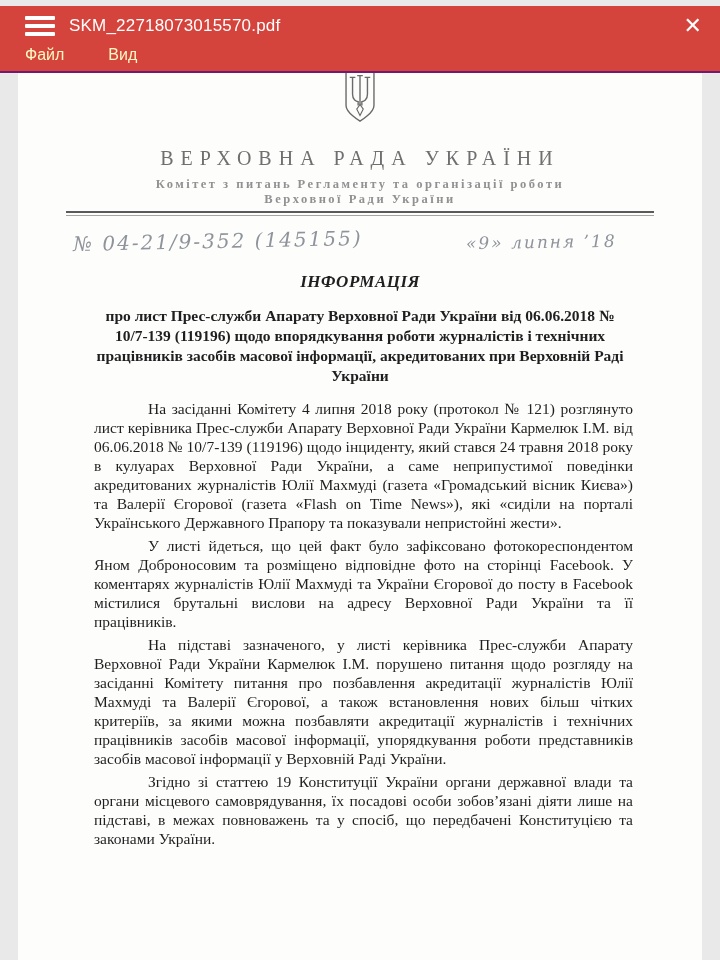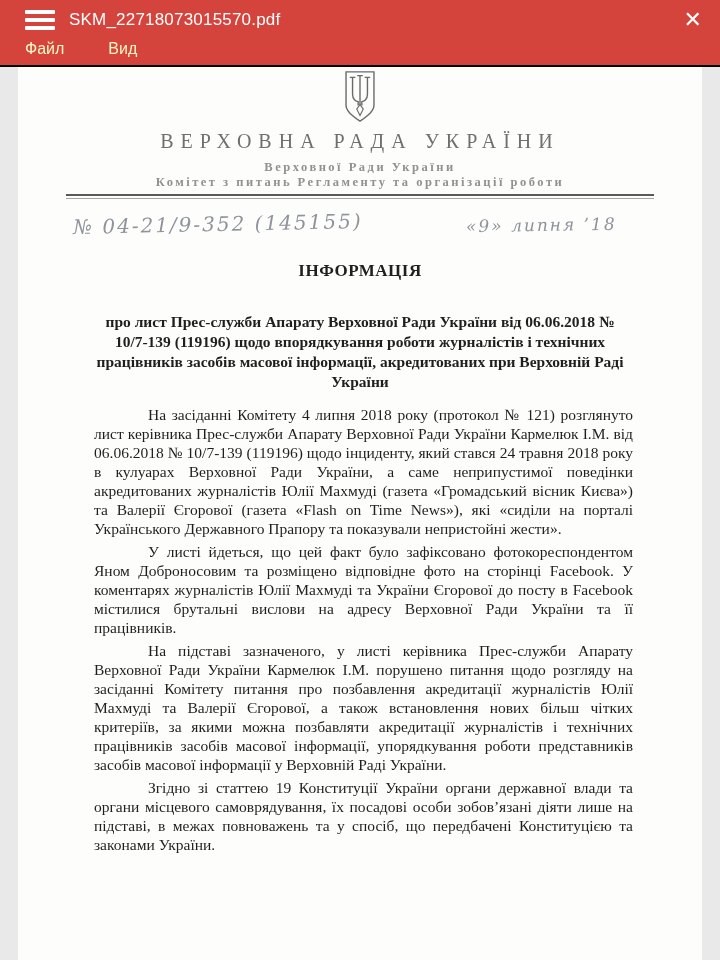--- a/index.html
+++ b/index.html
@@ -5,23 +5,23 @@
   html, body { margin: 0; padding: 0; }
   body {
     width: 720px; height: 960px; overflow: hidden;
     background: #e9e9e9;
     font-family: "Liberation Sans", sans-serif;
     position: relative;
   }
 
   
   .app-header {
-    position: absolute; top: 0; left: 0; width: 720px; height: 67px;
+    position: absolute; top: 6px; left: 0; width: 720px; height: 67px;
     background: #d4443c;
-    border-bottom: 2px solid #000000;
+    border-bottom: 2px solid #701a75;
     box-sizing: border-box;
     z-index: 5;
   }
   .titlebar {
     height: 40px; display: flex; align-items: center;
   }
   .hamburger {
     width: 30px; margin-left: 25px; cursor: pointer;
   }
   .hamburger .bar {
@@ -48,21 +48,21 @@
   .page {
     position: absolute; top: 67px; left: 18px; width: 684px; height: 893px;
     background: #fdfdfc;
     box-sizing: border-box;
     padding-top: 3px;
   }
 
   
   .trident-wrap { text-align: center; height: 54px; }
   .org-name {
-    margin-top: 6px;
+    margin-top: 23px;
     text-align: center;
     font-family: "Liberation Serif", serif;
     font-size: 20px; line-height: 22px;
     letter-spacing: 7px;
     color: #6f6f6f;
   }
   .committee {
     margin-top: 8px;
     text-align: center;
     font-family: "Liberation Serif", serif;
@@ -98,28 +98,29 @@
     font-size: 20px; letter-spacing: 2px; transform: rotate(-1.2deg);
   }
   .hw-date {
     font-size: 17px; letter-spacing: 2px; transform: rotate(-1deg);
     margin-right: 55px;
   }
 
   
   .doc-text { font-family: "Liberation Serif", serif; color: #1f1f1f; }
   .heading {
-    margin-top: 26px;
+    margin-top: 20px;
     text-align: center;
     font-weight: bold;
     font-size: 17px; line-height: 18px;
     letter-spacing: 0.5px;
+    font-style: italic;
   }
   .subject {
-    margin: 32px auto 0 auto;
+    margin: 15px auto 0 auto;
     width: 532px;
     text-align: center;
     font-weight: bold;
     font-size: 15.5px; line-height: 20px;
   }
   .body-block {
     margin: 13px 65px 0 72px;
   }
   .body-block p {
     margin: 4px;
@@ -154,22 +155,22 @@
       <path d="M7 2 H37 V38 C37 46 22 55 22 55 C22 55 7 46 7 38 Z" stroke="#6a6a6a" stroke-width="1.5"></path>
       <path d="M11 8 H17 M27 8 H33 M19 6 H25" stroke="#6a6a6a" stroke-width="1.3"></path>
       <path d="M14 8 V26 C14 32 18 34 20 34 V38" stroke="#6a6a6a" stroke-width="1.5"></path>
       <path d="M30 8 V26 C30 32 26 34 24 34 V38" stroke="#6a6a6a" stroke-width="1.5"></path>
       <path d="M22 6 V38" stroke="#6a6a6a" stroke-width="1.5"></path>
       <path d="M22 37 L18.5 42 L22 49 L25.5 42 Z" stroke="#6a6a6a" stroke-width="1.2"></path>
     </svg>
   </div>
   <div class="org-name">ВЕРХОВНА РАДА УКРАЇНИ</div>
   <div class="committee">
+    <div>Комітет з питань Регламенту та організації роботи</div>
     <div>Верховної Ради України</div>
-    <div>Комітет з питань Регламенту та організації роботи</div>
   </div>
   <div class="rule"></div>
 
   <div class="handwritten-row">
     <span class="hw-reg">№ 04-21/9-352 (145155)</span>
     <span class="hw-date">«9» липня ’18</span>
   </div>
 
   <div class="doc-text">
     <div class="heading">ІНФОРМАЦІЯ</div>

